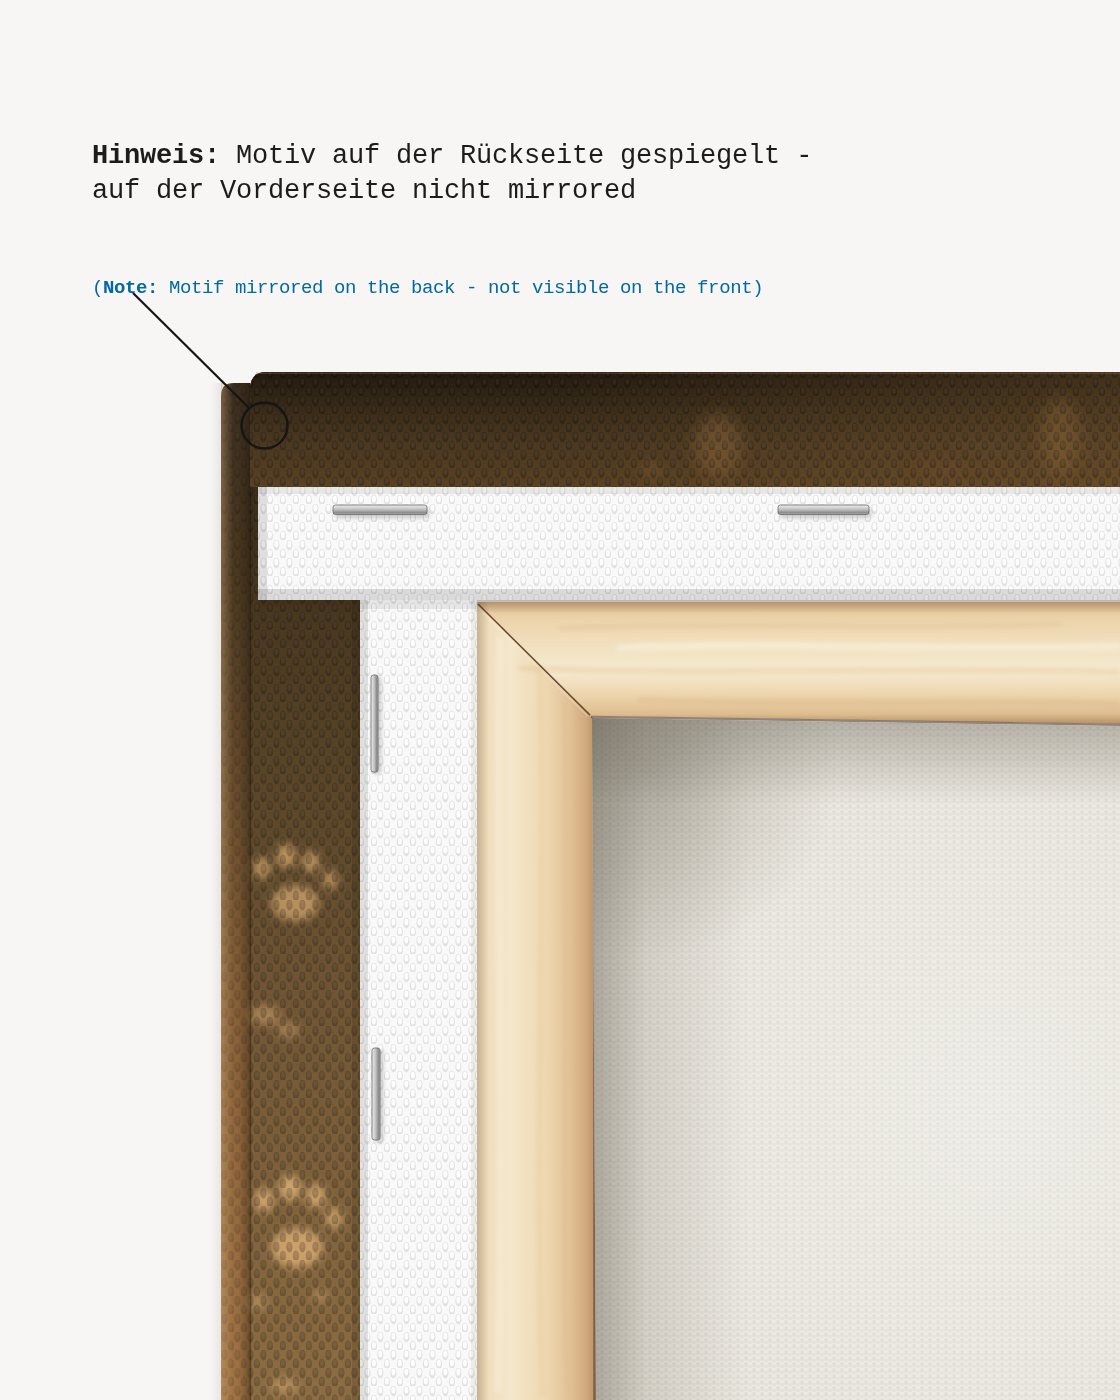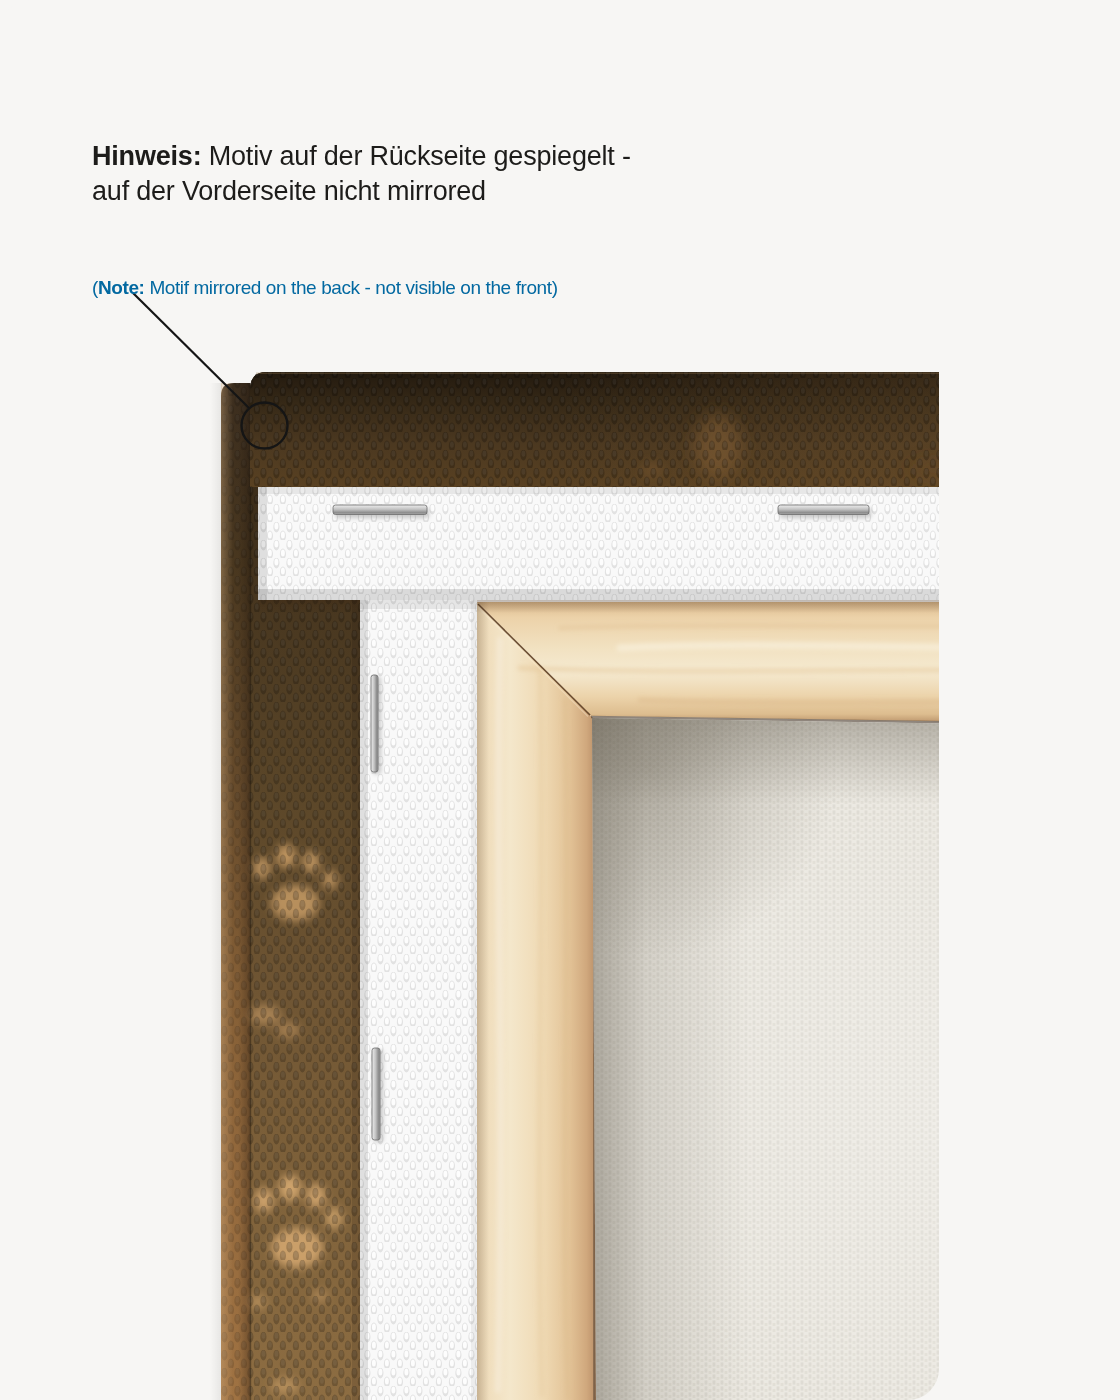--- a/index.html
+++ b/index.html
@@ -1,17 +1,17 @@
 <!DOCTYPE html>
 <html><head>
 <meta charset="utf-8">
 <style>
   html,body{margin:0;padding:0;background:#f7f6f4;}
-  .stage{position:relative;width:939px;height:1400px;background:#f7f6f4;overflow:hidden;
-         font-family:Liberation Sans, sans-serif;border-radius:31px;}
+  .stage{position:relative;width:1120px;height:1400px;background:#f7f6f4;overflow:hidden;
+         font-family:Liberation Mono, monospace;}
   .photo-svg{position:absolute;left:0;top:0;}
   .note-de{position:absolute;left:92px;top:139px;font-size:27px;line-height:35px;
            color:#1d1c1a;letter-spacing:-0.2px;white-space:nowrap;}
   .note-en{position:absolute;left:92px;top:248px;font-size:19px;line-height:32px;
            color:#0369a1;letter-spacing:-0.4px;white-space:nowrap;margin-top:24px;}
   .b{font-weight:bold;}
 </style>
 </head>
 <body>
 

